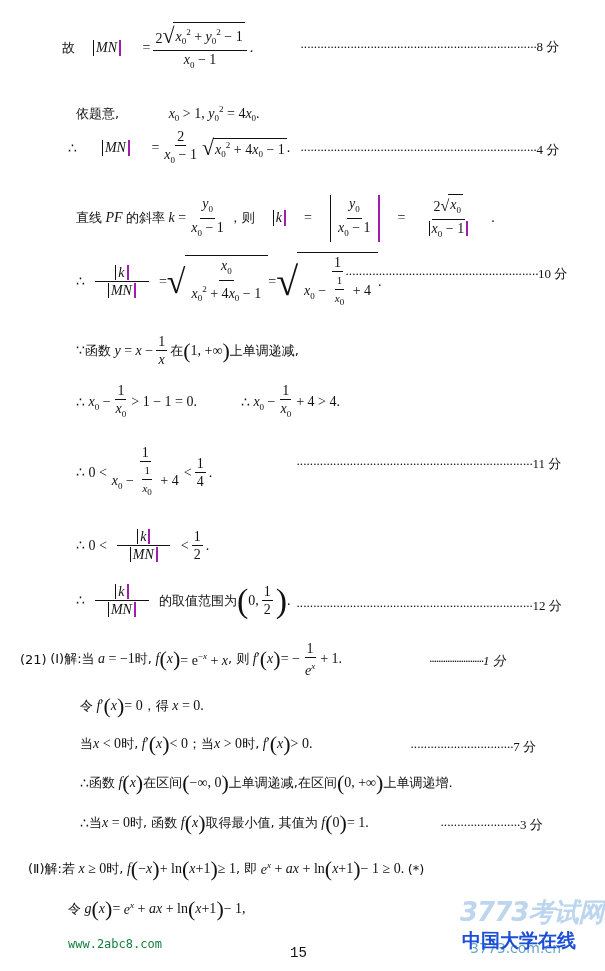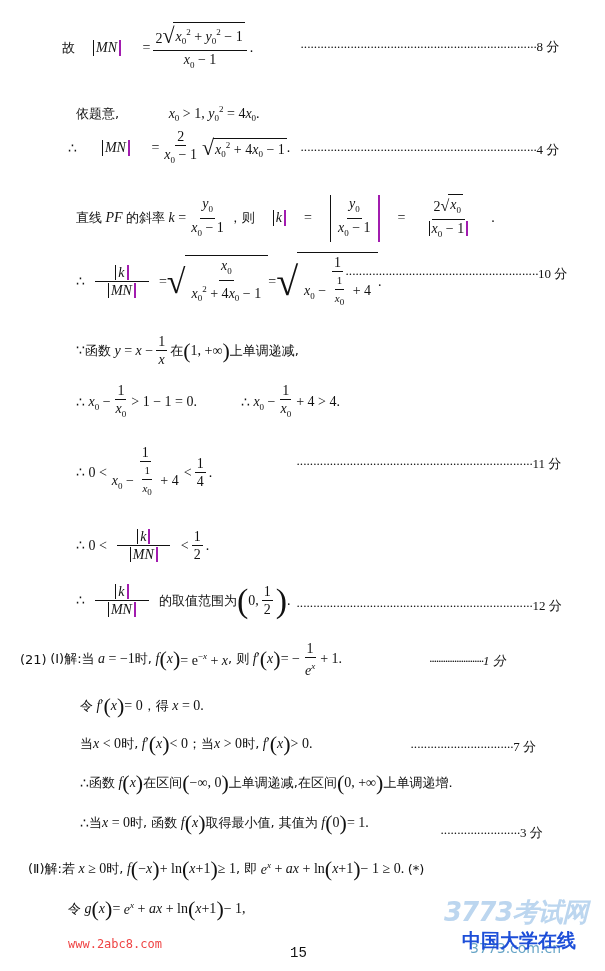--- a/index.html
+++ b/index.html
@@ -12,24 +12,24 @@
   .frac > .num { padding:0 2px; border-bottom:1px solid #111; line-height:17px; text-align:center; }
   .frac > .den { padding:0 2px; line-height:17px; text-align:center; }
   .sqrt { display:inline-flex; align-items:center; }
   .sqrt .rad { font-size:22px; line-height:1; margin-right:-1px; }
   .sqrt .body { border-top:1px solid #111; padding:1px 2px 0 2px; }
   .abs { border-left:1px solid #111; border-right:2px solid #a21caf; padding:0 2px; margin:0 18px; }
   sub, sup { font-size:9px; }
   .dots { position:absolute; white-space:nowrap; font-size:13px; letter-spacing:-1px; color:#111; }
   .score { font-family:"Liberation Serif",serif; font-size:13px; letter-spacing:0;text-align:right; }
   .paren { font-size:22px; line-height:1; }
-  .wm1 { position:absolute; left:444px; top:895px; font-family:"DejaVu Sans",sans-serif; font-style:italic; font-weight:bold; font-size:26px; color:#bcd6ef; letter-spacing:-1px; }
+  .wm1 { position:absolute; left:460px; top:895px; font-family:"DejaVu Sans",sans-serif; font-style:italic; font-weight:bold; font-size:26px; color:#bcd6ef; letter-spacing:-1px; }
   .wm2 { position:absolute; left:462px; top:928px; font-family:"DejaVu Sans",sans-serif; font-size:19px; color:#1d4ed8; font-weight:bold; }
   .wm3 { position:absolute; left:470px; top:940px; font-family:"DejaVu Sans",sans-serif; font-size:14px; color:#0369a1; opacity:0.6; }
-  .url { position:absolute; left:68px; top:937px; font-family:"DejaVu Sans Mono",monospace; font-size:12px; color:#ef4444; }
+  .url { position:absolute; left:68px; top:937px; font-family:"DejaVu Sans Mono",monospace; font-size:12px; color:#15803d; }
   .pagenum { position:absolute; left:290px; top:945px; font-family:Liberation Mono, monospace; font-size:14px; color:#111; }
 </style>
 </head>
 <body>
 
 <div class="line" style="left:62px; top:22px;">
   <span class="cn">故</span>
   <span class="abs it">MN</span>
   <span>&nbsp;=</span>
   <span class="frac">
@@ -289,21 +289,21 @@
     <span class="paren">(</span>
     <span class="it">x</span>
     <span class="paren">)</span>
   <span class="cn">取得最小值, 其值为</span>
   <span class="it">&nbsp;f</span>
     <span class="paren">(</span>
     <span>0</span>
     <span class="paren">)</span>
     <span>= 1.</span>
 </div>
-<div class="dots" style="left:440px; top:816px;margin-top:8px;"><span>························</span><span class="score">3 分</span></div>
+<div class="dots" style="left:440px; top:816px;"><span>························</span><span class="score">3 分</span></div>
 
 <div class="line" style="left:28px; top:858px;">
   <span class="cn">(Ⅱ)解:</span>
   <span class="cn">若</span>
   <span class="it">&nbsp;x</span>
     <span>&nbsp;≥ 0</span>
   <span class="cn">时,</span>
   <span class="it">&nbsp;f</span>
     <span class="paren">(</span>
     <span>−<span class="it">x</span></span>

